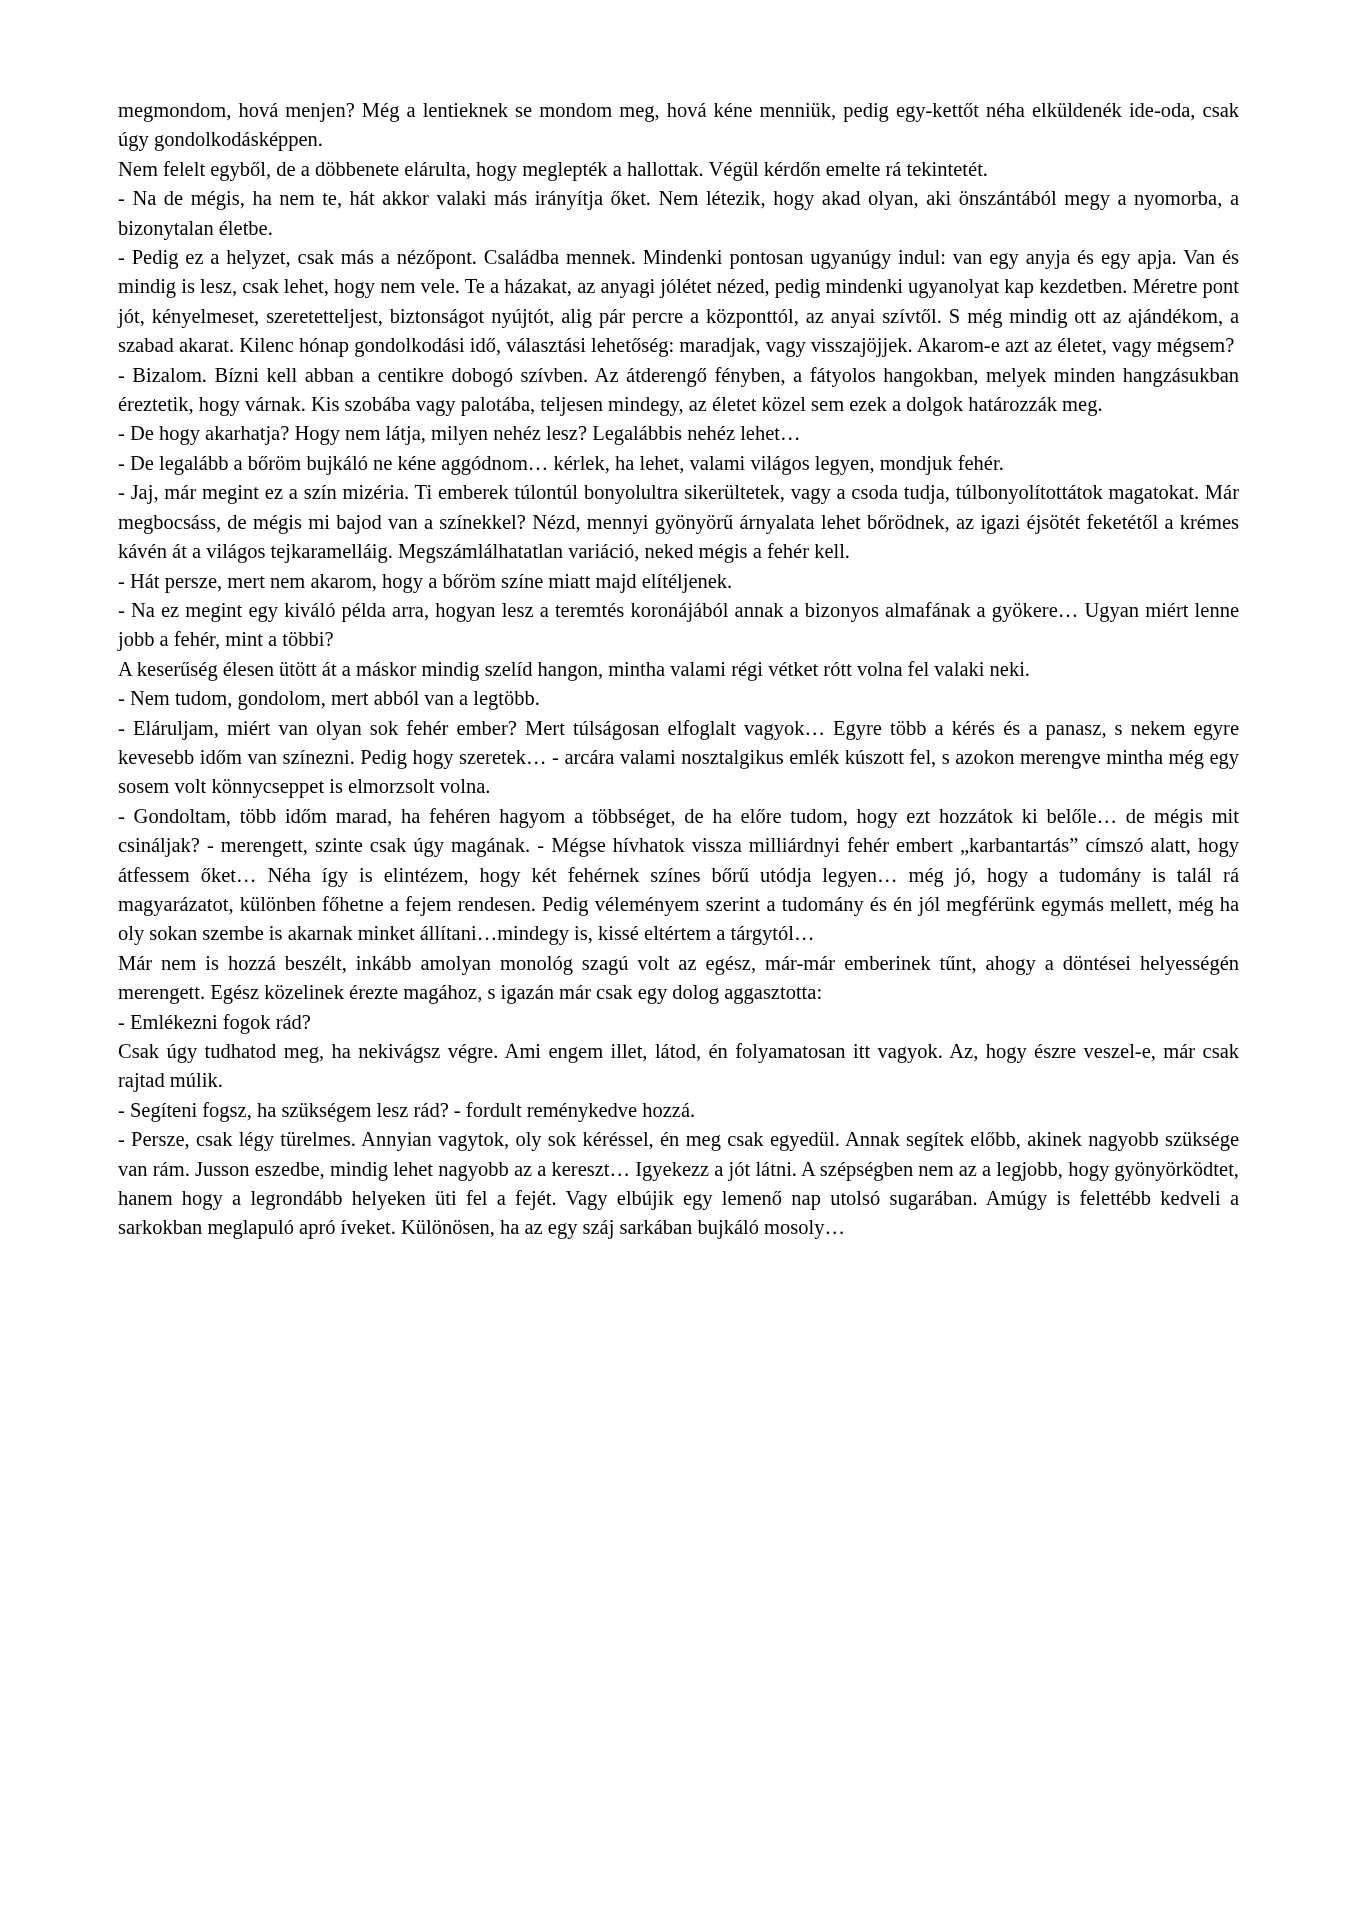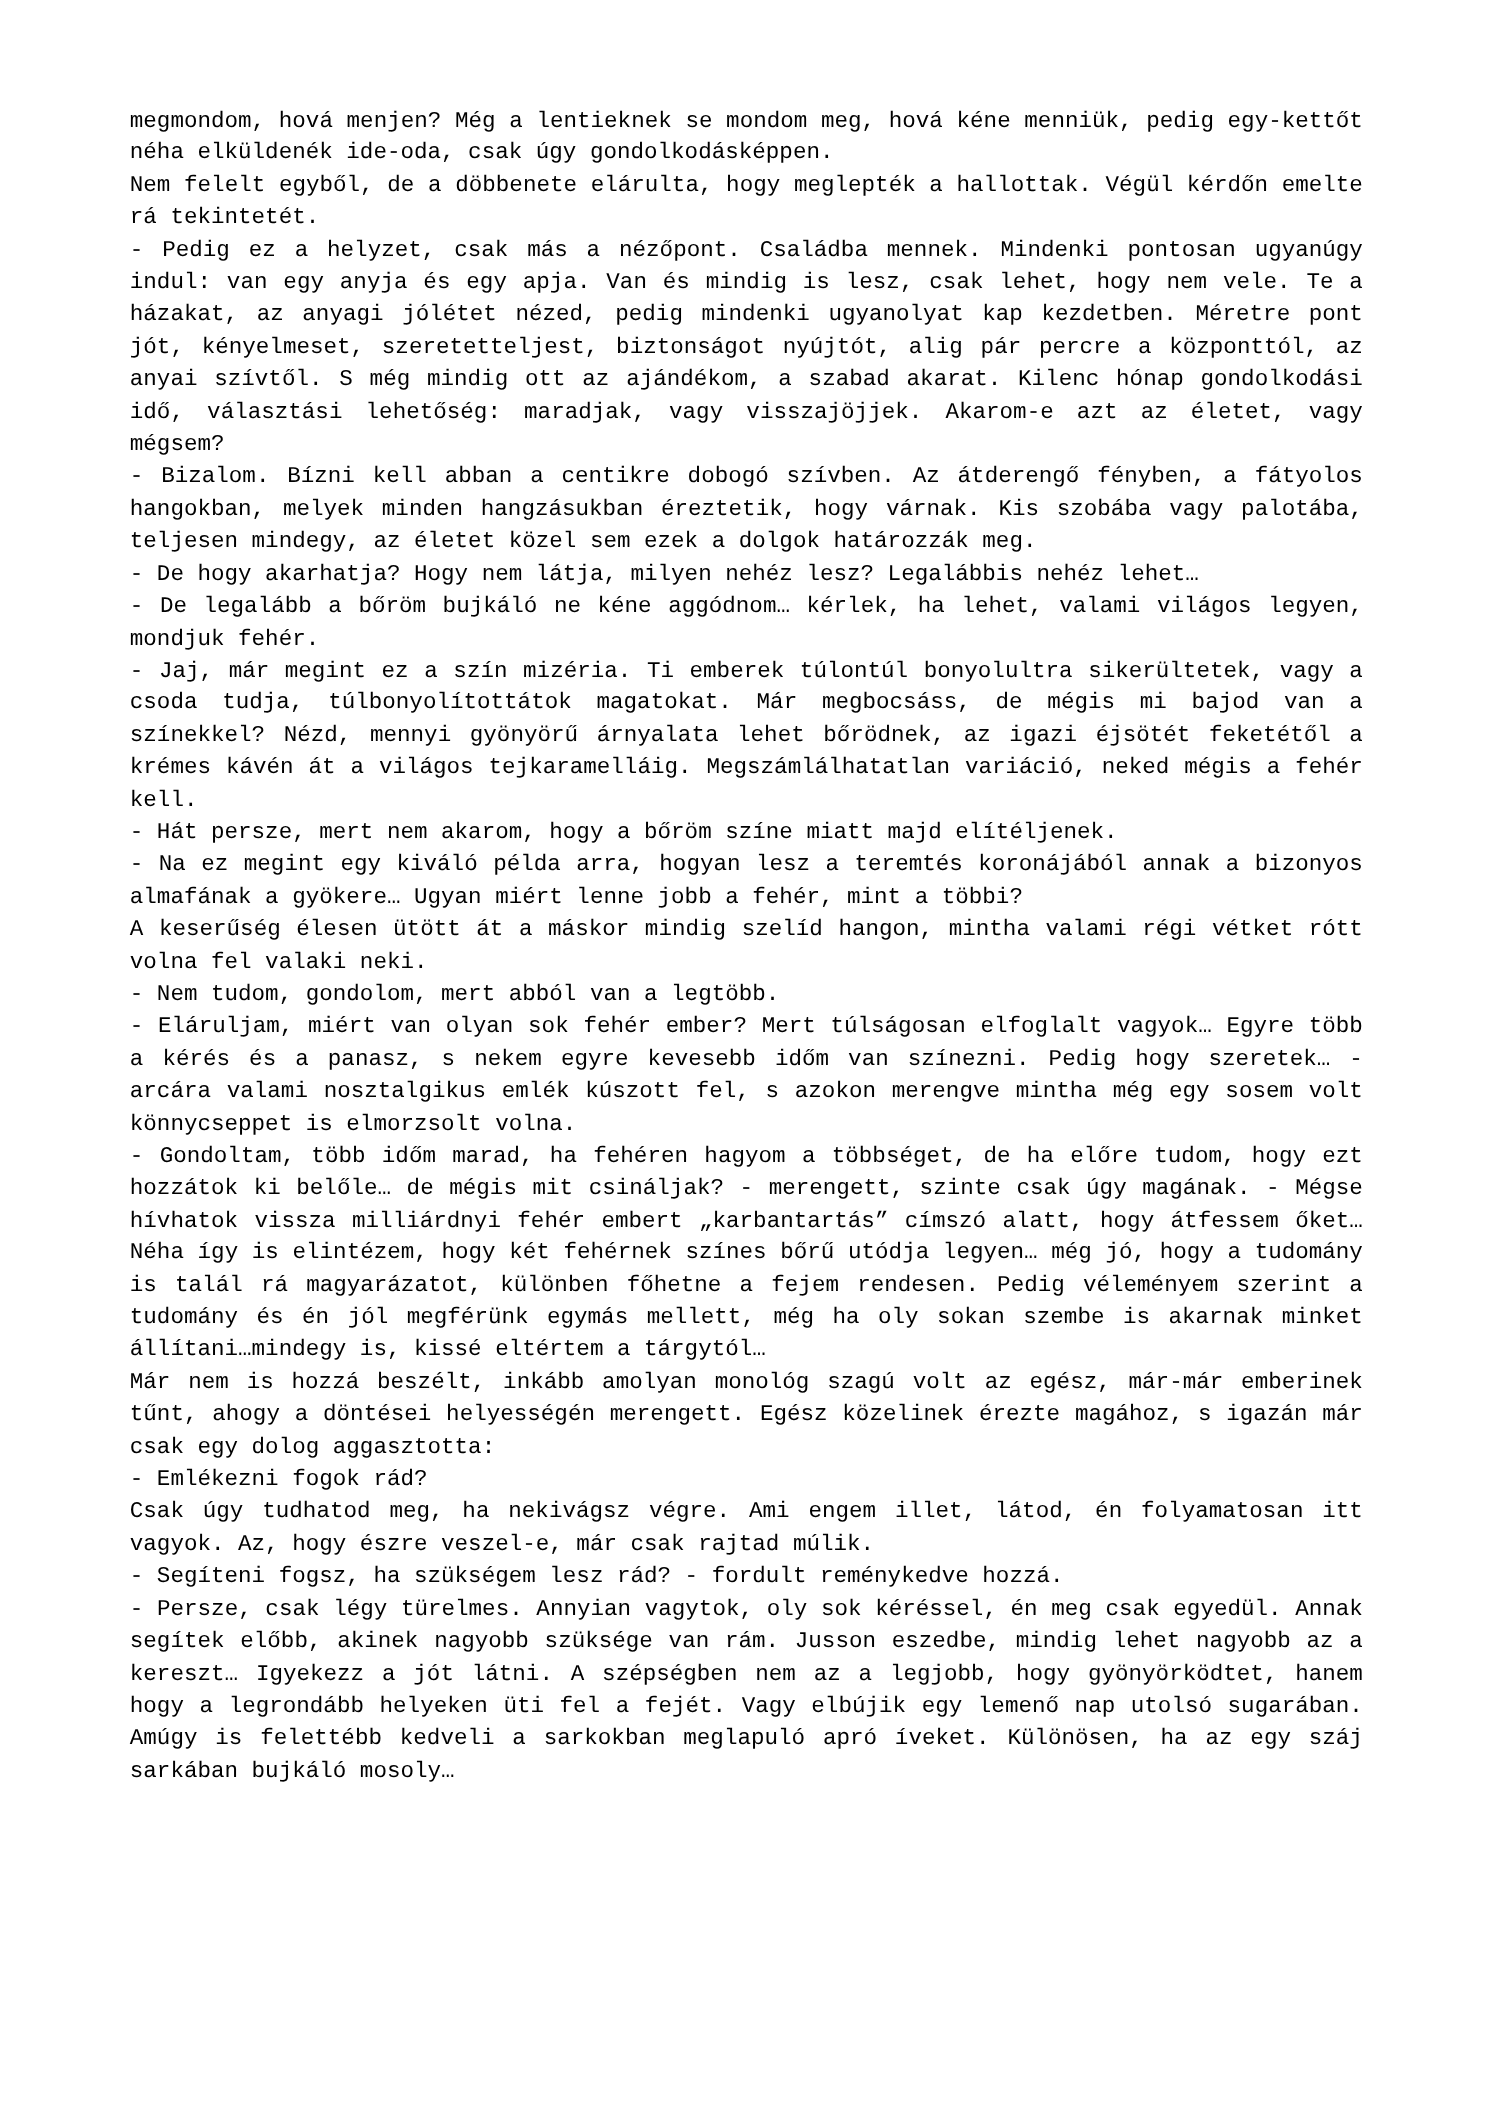--- a/index.html
+++ b/index.html
@@ -12,21 +12,20 @@
     min-height: 1920px;
     font-family: "Liberation Serif", "DejaVu Serif", serif;
     color: #000000;
   }
   .page {
     box-sizing: border-box;
     width: 1357px;
     min-height: 1920px;
     padding: 96px 118px 80px 118px;
     background: #ffffff;
-    font-family: Liberation Mono, monospace;
   }
   .doc-body {
     font-size: 20.5px;
     line-height: 1.435;
     text-align: justify;
     text-justify: inter-word;
     hyphens: manual;
   }
   .doc-body p {
     margin: 0;
@@ -36,20 +35,21 @@
     margin-top: 0;
   }
 </style>
 </head>
 <body>
 
 <div class="page">
   <div class="doc-body">
     <p>megmondom, hová menjen? Még a lentieknek se mondom meg, hová kéne menniük, pedig egy-kettőt néha elküldenék ide-oda, csak úgy gondolkodásképpen.</p>
     <p>Nem felelt egyből, de a döbbenete elárulta, hogy meglepték a hallottak. Végül kérdőn emelte rá tekintetét.</p>
+    <p>- Na de mégis, ha nem te, hát akkor valaki más irányítja őket. Nem létezik, hogy akad olyan, aki önszántából megy a nyomorba, a bizonytalan életbe.</p>
     <p>- Pedig ez a helyzet, csak más a nézőpont. Családba mennek. Mindenki pontosan ugyanúgy indul: van egy anyja és egy apja. Van és mindig is lesz, csak lehet, hogy nem vele. Te a házakat, az anyagi jólétet nézed, pedig mindenki ugyanolyat kap kezdetben. Méretre pont jót, kényelmeset, szeretetteljest, biztonságot nyújtót, alig pár percre a központtól, az anyai szívtől. S még mindig ott az ajándékom, a szabad akarat. Kilenc hónap gondolkodási idő, választási lehetőség: maradjak, vagy visszajöjjek. Akarom-e azt az életet, vagy mégsem?</p>
     <p>- Bizalom. Bízni kell abban a centikre dobogó szívben. Az átderengő fényben, a fátyolos hangokban, melyek minden hangzásukban éreztetik, hogy várnak. Kis szobába vagy palotába, teljesen mindegy, az életet közel sem ezek a dolgok határozzák meg.</p>
     <p>- De hogy akarhatja? Hogy nem látja, milyen nehéz lesz? Legalábbis nehéz lehet…</p>
     <p>- De legalább a bőröm bujkáló ne kéne aggódnom… kérlek, ha lehet, valami világos legyen, mondjuk fehér.</p>
     <p>- Jaj, már megint ez a szín mizéria. Ti emberek túlontúl bonyolultra sikerültetek, vagy a csoda tudja, túlbonyolítottátok magatokat. Már megbocsáss, de mégis mi bajod van a színekkel? Nézd, mennyi gyönyörű árnyalata lehet bőrödnek, az igazi éjsötét feketétől a krémes kávén át a világos tejkaramelláig. Megszámlálhatatlan variáció, neked mégis a fehér kell.</p>
     <p>- Hát persze, mert nem akarom, hogy a bőröm színe miatt majd elítéljenek.</p>
     <p>- Na ez megint egy kiváló példa arra, hogyan lesz a teremtés koronájából annak a bizonyos almafának a gyökere… Ugyan miért lenne jobb a fehér, mint a többi?</p>
     <p>A keserűség élesen ütött át a máskor mindig szelíd hangon, mintha valami régi vétket rótt volna fel valaki neki.</p>
     <p>- Nem tudom, gondolom, mert abból van a legtöbb.</p>
     <p>- Eláruljam, miért van olyan sok fehér ember? Mert túlságosan elfoglalt vagyok… Egyre több a kérés és a panasz, s nekem egyre kevesebb időm van színezni. Pedig hogy szeretek… - arcára valami nosztalgikus emlék kúszott fel, s azokon merengve mintha még egy sosem volt könnycseppet is elmorzsolt volna.</p>

